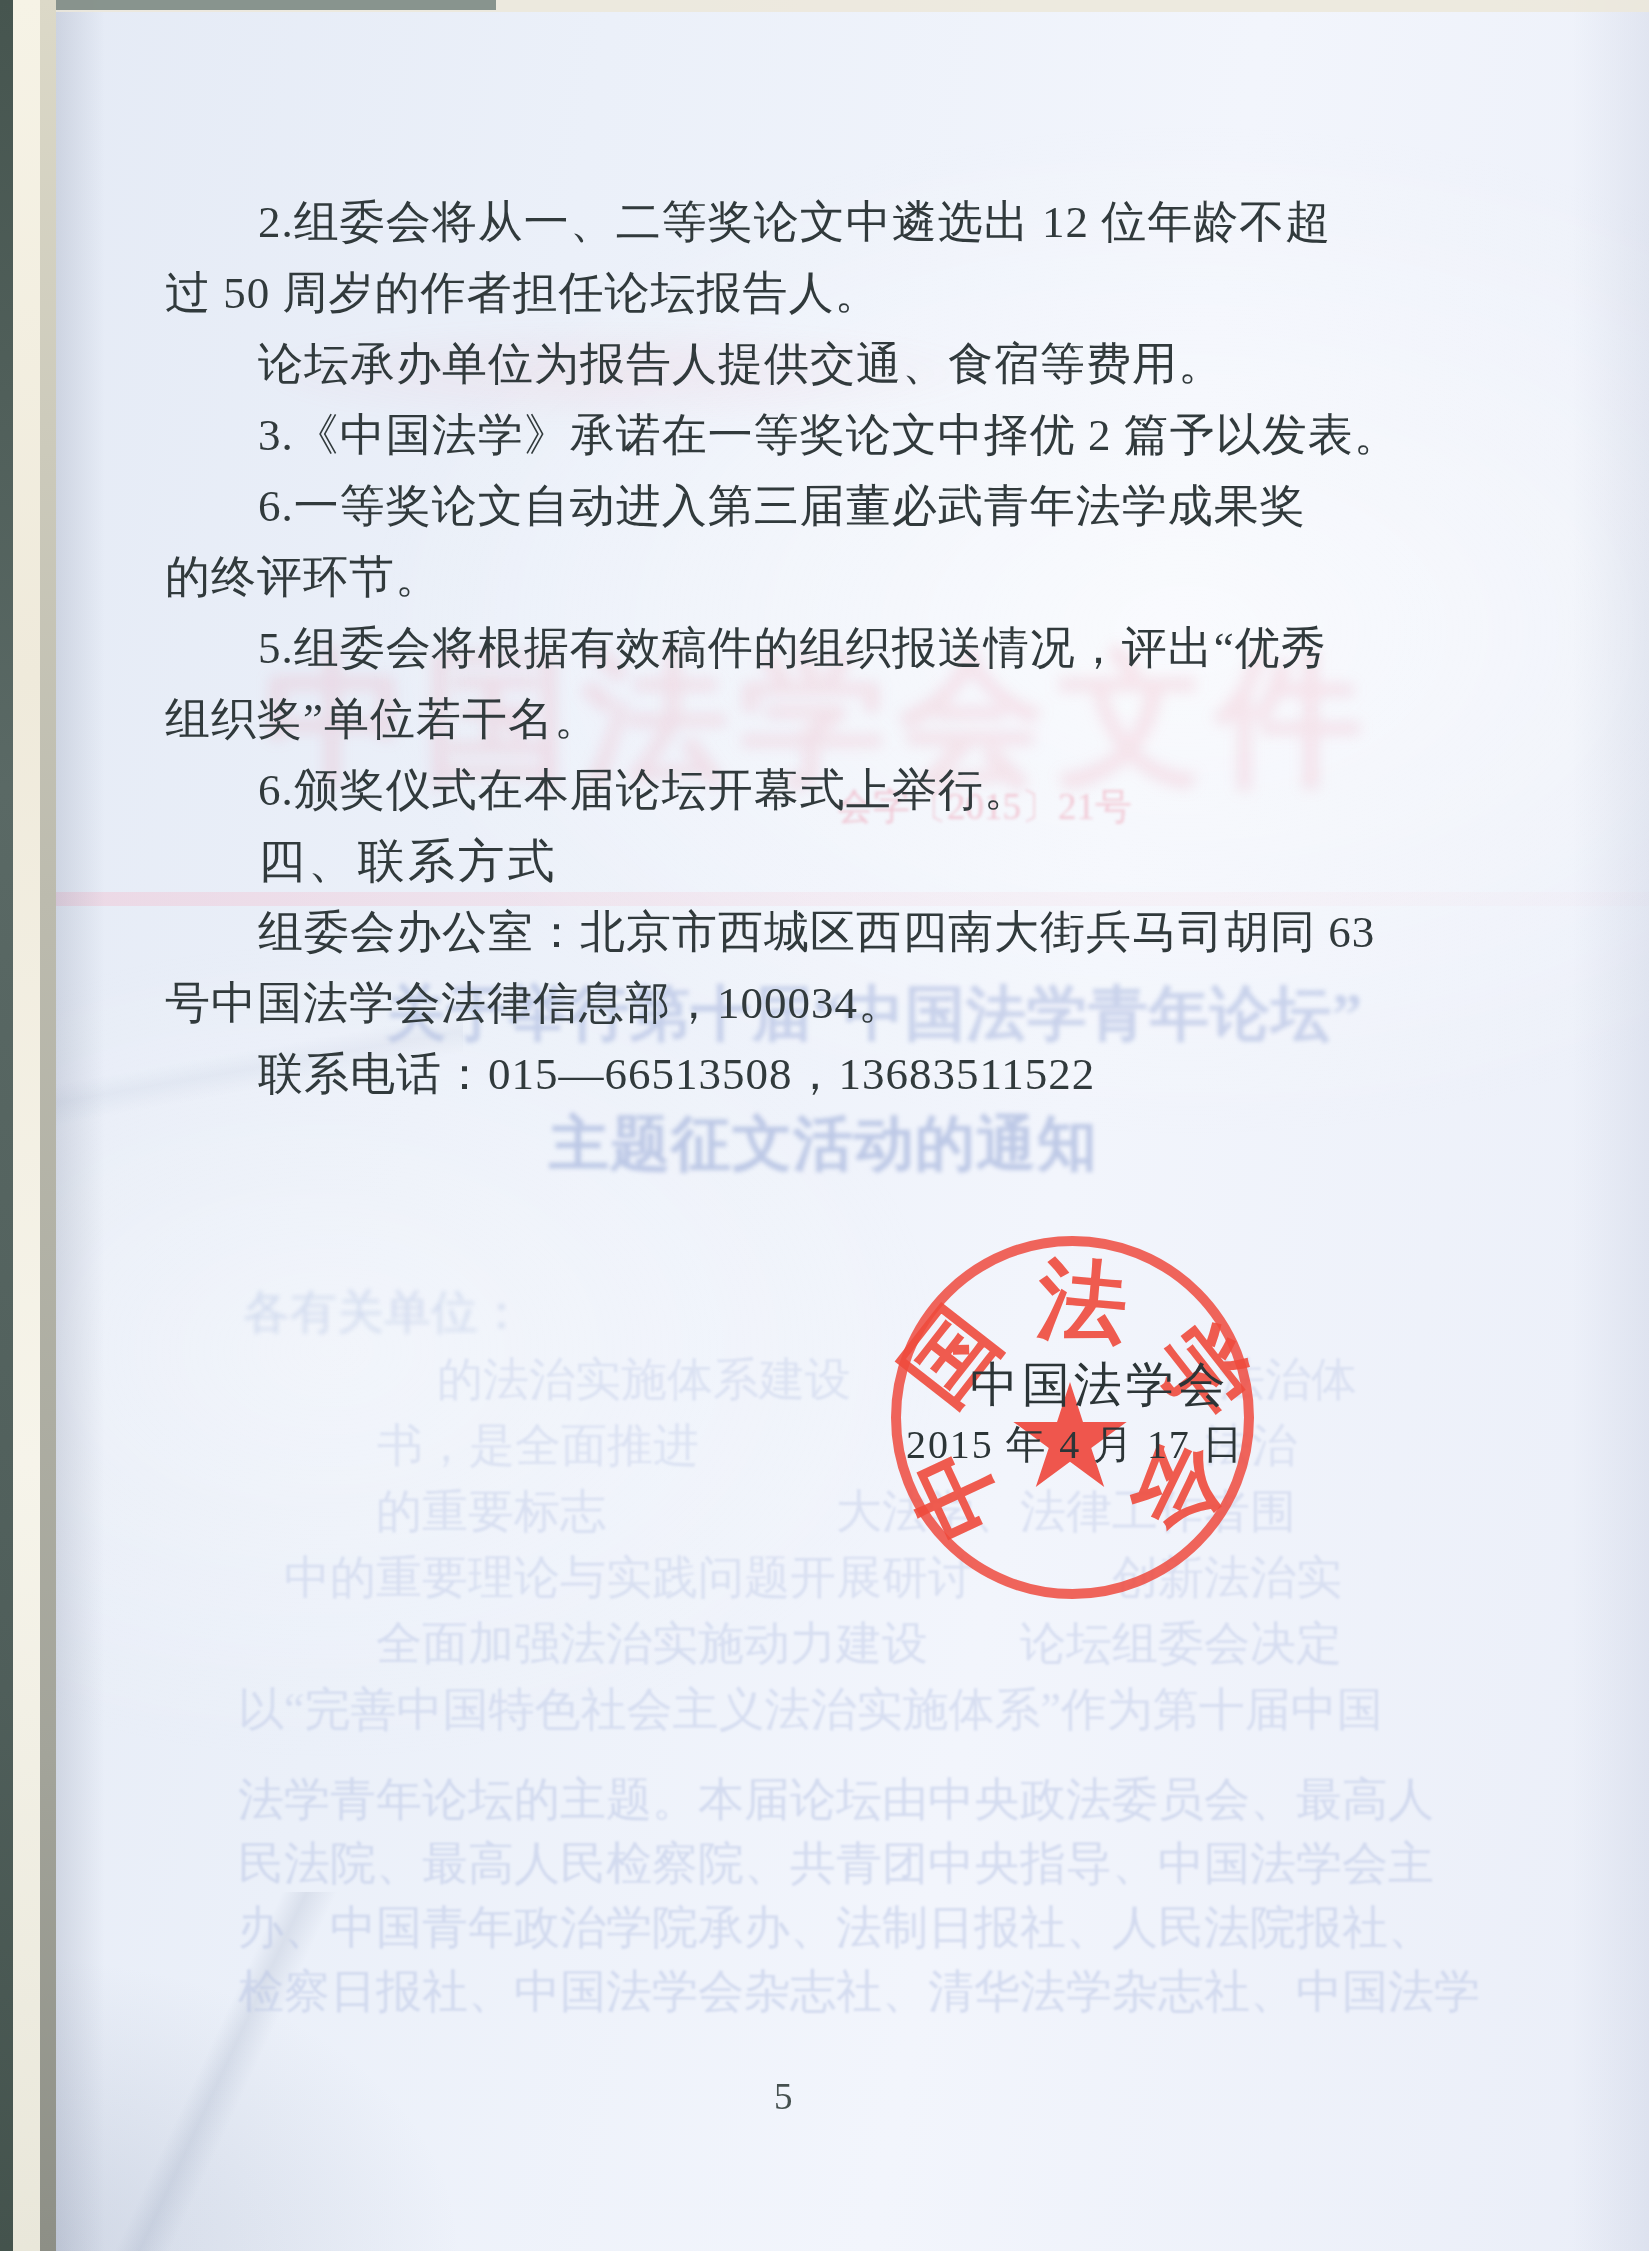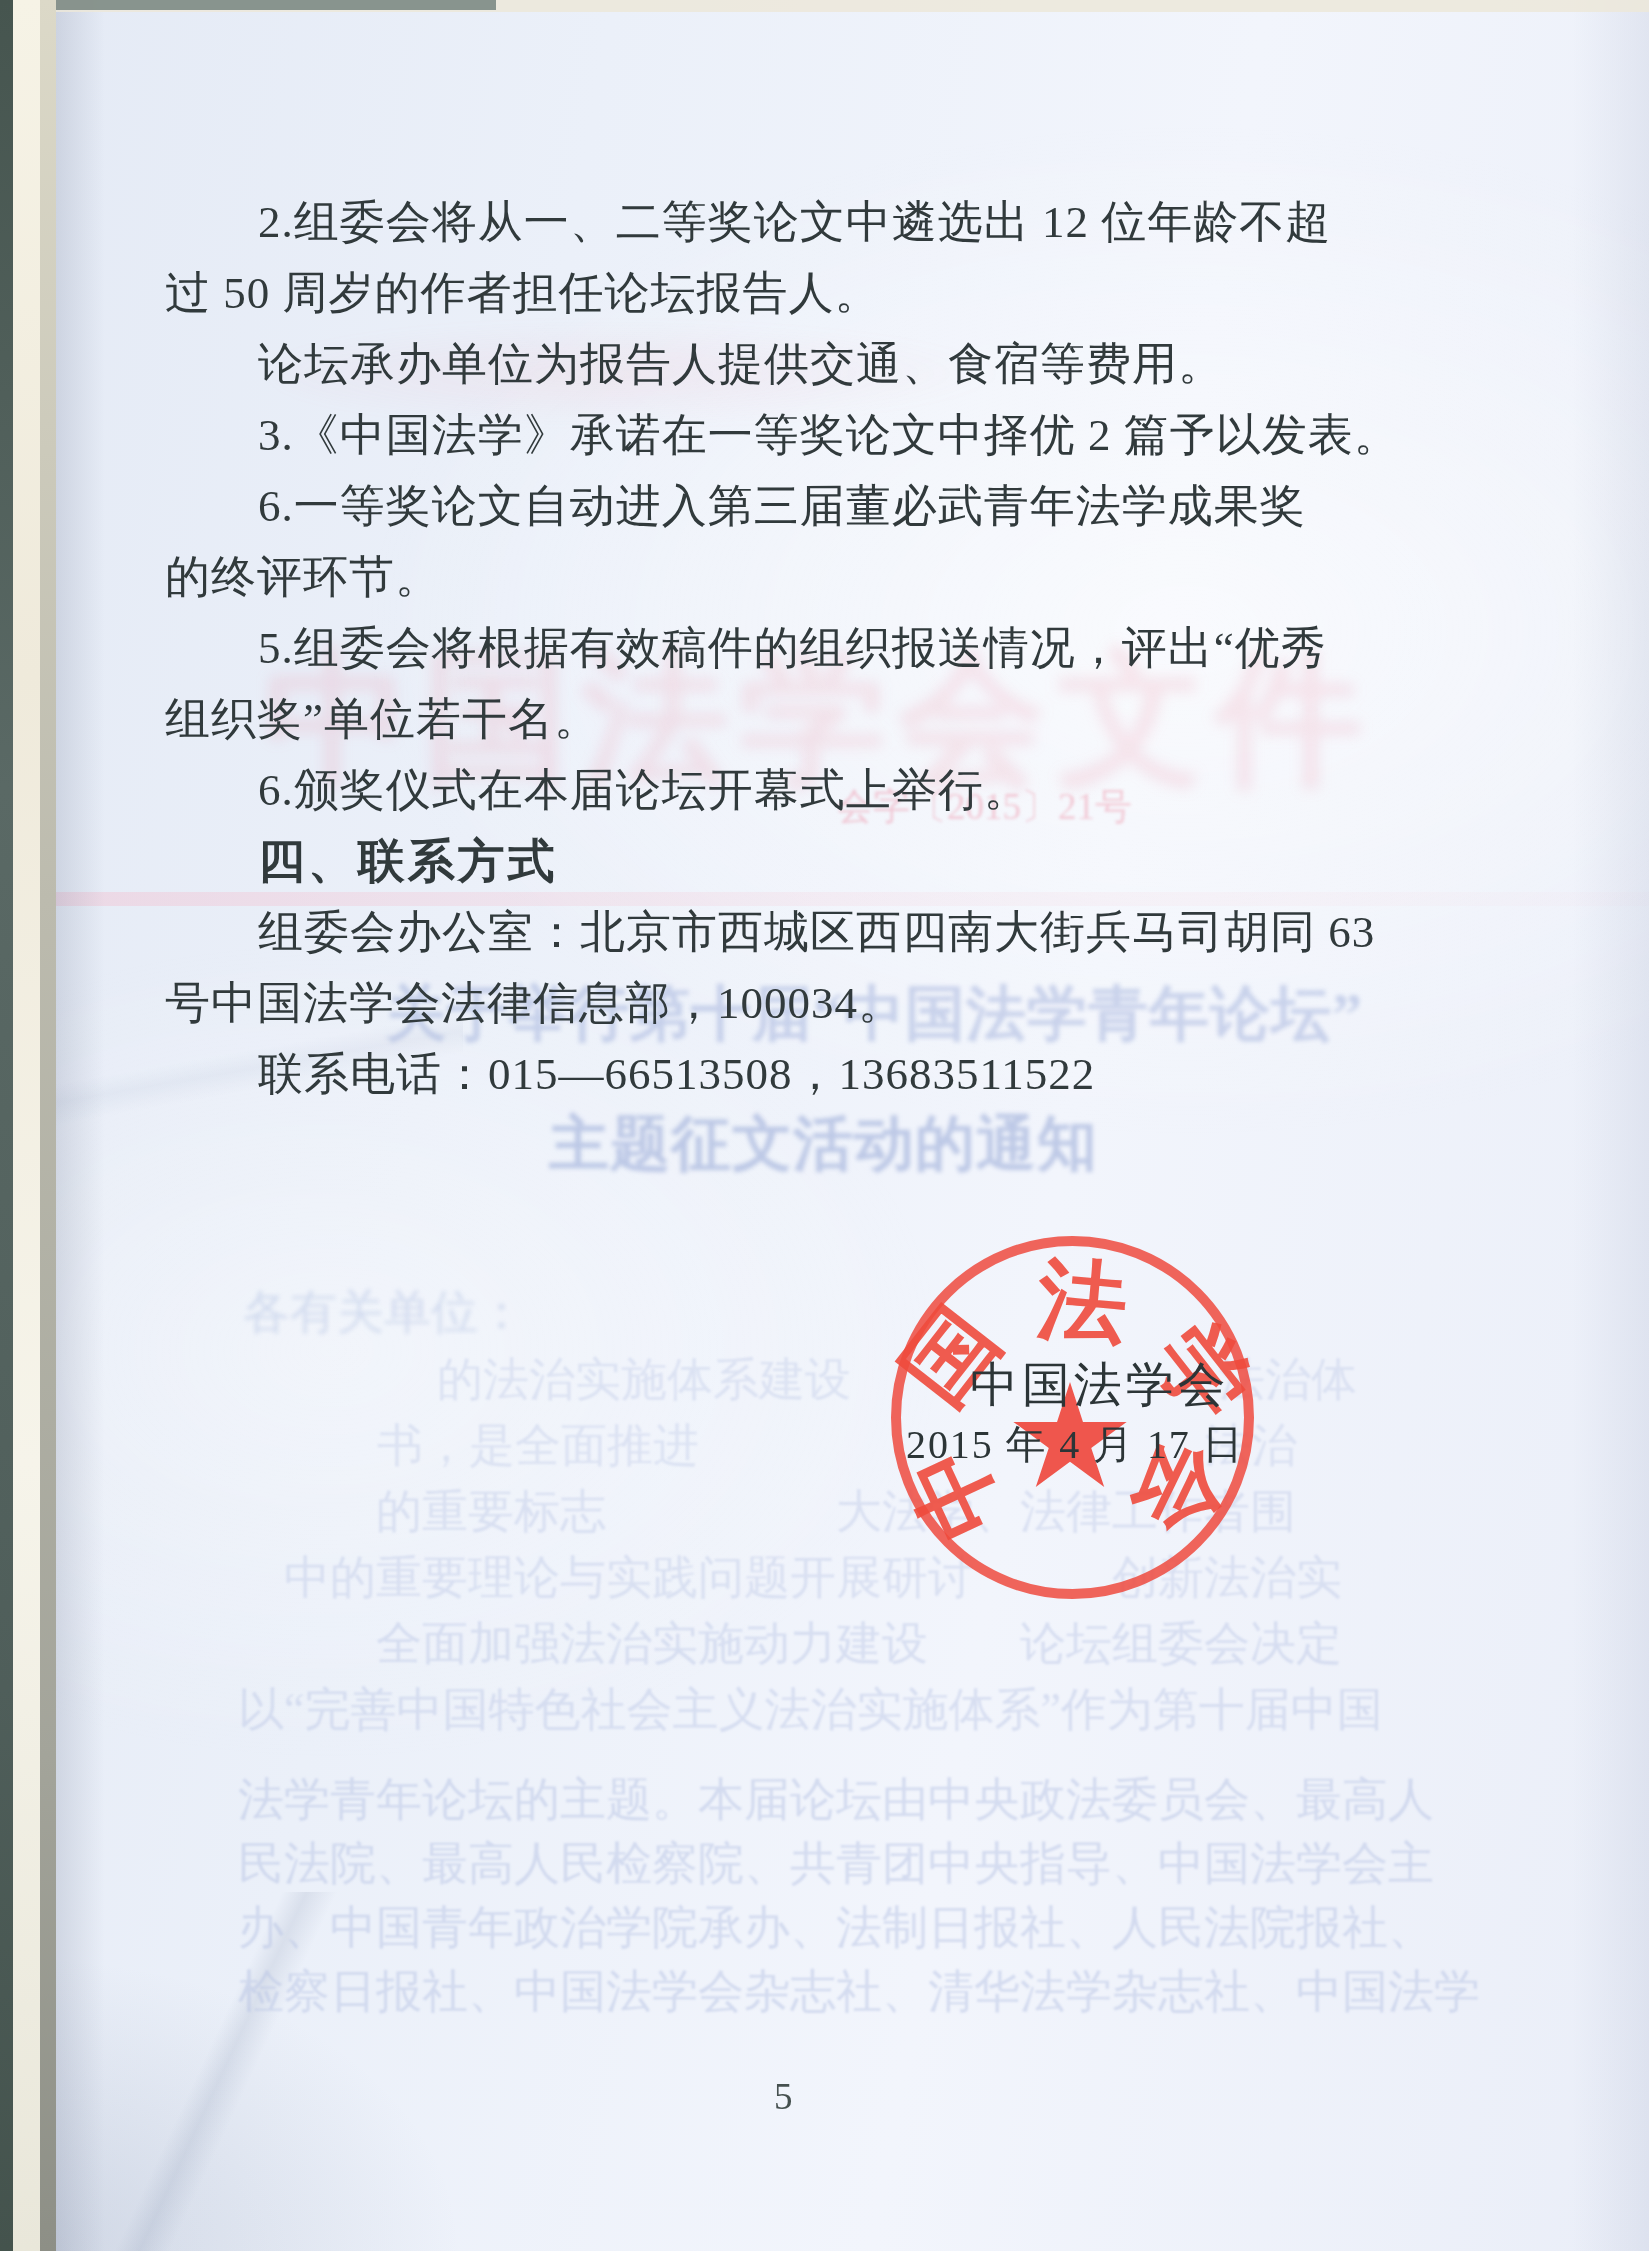--- a/index.html
+++ b/index.html
@@ -50,21 +50,21 @@
   .bleed-title2{left:549px;top:1104px;font-size:60px;font-weight:700;
     color:rgba(148,166,214,.55);filter:blur(1.9px);z-index:2;letter-spacing:1px;}
   .bleed-salutation{left:243px;top:1281px;font-size:47px;color:rgba(168,184,222,.40);filter:blur(1.9px);z-index:2;}
   .bleed-line{position:absolute;font-size:46px;white-space:nowrap;letter-spacing:0;}
 
   
   .textblock{left:165px;top:188px;width:1164px;z-index:3;}
   .doc-line{position:relative;height:71px;line-height:68px;font-size:45px;
     letter-spacing:1px;color:#313a3c;white-space:nowrap;}
   .doc-line.indent{padding-left:93px;font-family:Liberation Serif, serif;}
-  .doc-line.bold{font-weight:700;font-size:47px;letter-spacing:2.9px;
+  .doc-line.bold{font-weight:400;font-size:47px;letter-spacing:2.9px;
     font-family:"Liberation Sans","DejaVu Sans",sans-serif;}
 
   
   .sig-org{left:970px;top:1353px;font-size:48px;letter-spacing:3.9px;color:#2c3537;z-index:5;text-align:right;}
   .sig-date{left:906px;top:1417px;font-size:40px;letter-spacing:1.9px;color:#2c3537;z-index:5;}
 
   
   .seal{z-index:4;}
   .seal-ring{left:891px;top:1236px;width:363px;height:363px;border-radius:50%;
     border:10.7px solid rgba(238,74,62,.85);box-sizing:border-box;}

